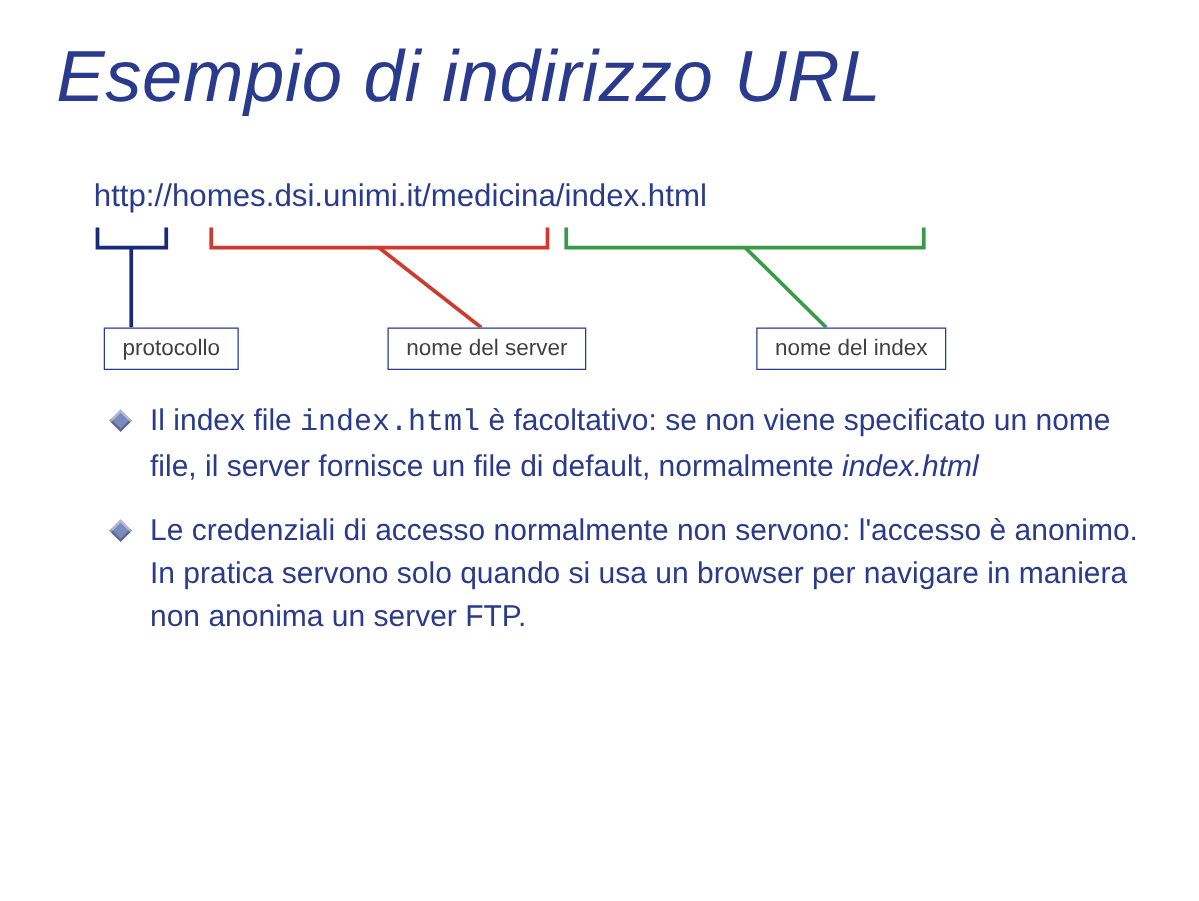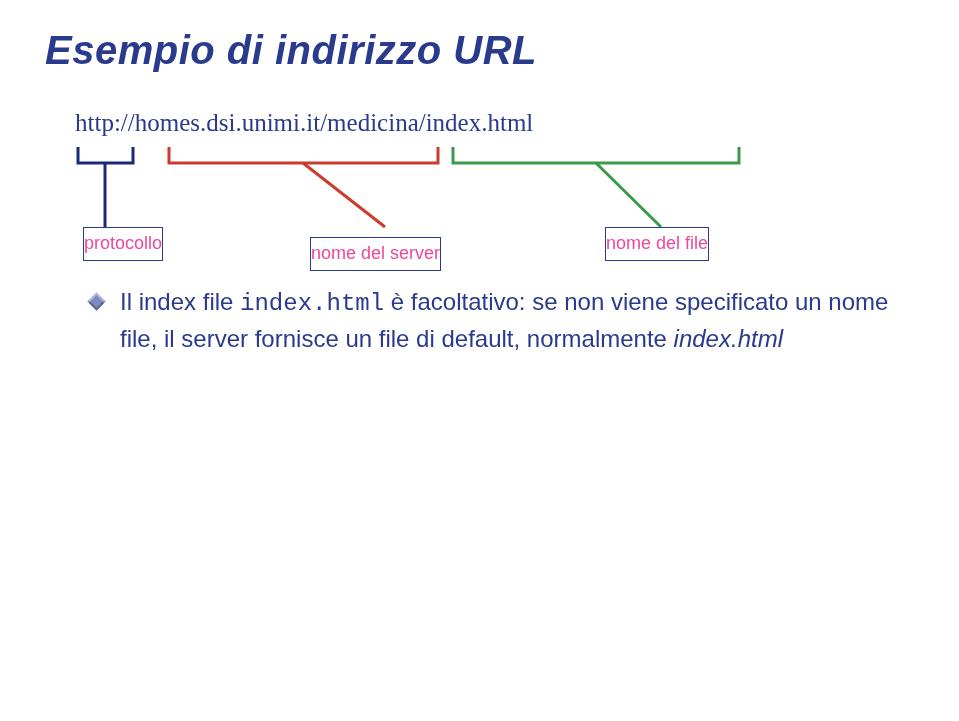--- a/index.html
+++ b/index.html
@@ -5,54 +5,54 @@
   * { box-sizing: border-box; margin: 0; padding: 0; }
   body {
     width: 959px;
     height: 721px;
     background: #ffffff;
     font-family: Verdana, Geneva, sans-serif;
     padding: 28px 45px 0 45px;
     position: relative;
   }
   .title {
-    font-size: 40px;
+    font-size: 58px;
     color: #2a3a8c;
-    font-weight: bold;
+    font-weight: normal;
     font-style: italic;
     letter-spacing: 0.5px;
-    margin-bottom: 36px;
+    margin-bottom: 48px;
   }
   .url {
-    font-family: Liberation Serif, serif;
+    font-family: Liberation Sans, sans-serif;
     font-size: 25px;
     color: #2a3a8c;
     margin-left: 30px;
     margin-bottom: 0;
     white-space: pre;
   }
   .diagram {
     position: relative;
     height: 140px;
     margin-left: 30px;
   }
   .diagram svg { position: absolute; top: 0; left: 0; }
   .box {
     position: absolute;
     border: 1px solid #2a3a8c;
     background: #fff;
     font-size: 18px;
-    color: #ec4899;
-    padding: 5px 0;
+    color: #404040;
+    padding: 5px 14px;
     white-space: nowrap;
     line-height: 1.2;
     text-align: center;
   }
   .box.protocollo { left: 8px; top: 90px; }
-  .box.server { left: 235px; top: 100px; }
+  .box.server { left: 235px; top: 90px; }
   .box.file { left: 530px; top: 90px; }
   .bullets {
     margin-left: 45px;
     margin-top: 8px;
   }
   .bullets li {
     list-style: none;
     position: relative;
     font-size: 24px;
     color: #2a3a8c;
@@ -88,20 +88,23 @@
     <line x1="30" y1="26" x2="30" y2="90" stroke="#1a2a7a" stroke-width="3"></line>
 
     <path d="M 94 10 L 94 26 L 363 26 L 363 10" stroke="#cc3b2e" stroke-width="3" fill="none"></path>
     <line x1="228" y1="26" x2="310" y2="90" stroke="#cc3b2e" stroke-width="3"></line>
 
     <path d="M 378 10 L 378 26 L 664 26 L 664 10" stroke="#3a9a4a" stroke-width="3" fill="none"></path>
     <line x1="521" y1="26" x2="586" y2="90" stroke="#3a9a4a" stroke-width="3"></line>
   </svg>
   <div class="box protocollo">protocollo</div>
   <div class="box server">nome del server</div>
-  <div class="box file">nome del file</div>
+  <div class="box file">nome del index</div>
 </div>
 
 <ul class="bullets">
   <li>
     <span>Il index file </span><span class="mono">index.html</span><span> è facoltativo: se non viene specificato un nome file, il server fornisce un file di default, normalmente </span><span class="italic">index.html</span>
   </li>
+  <li>
+    <span>Le credenziali di accesso normalmente non servono: l'accesso è anonimo. In pratica servono solo quando si usa un browser per navigare in maniera non anonima un server FTP.</span>
+  </li>
 </ul>
 
 </body></html>

